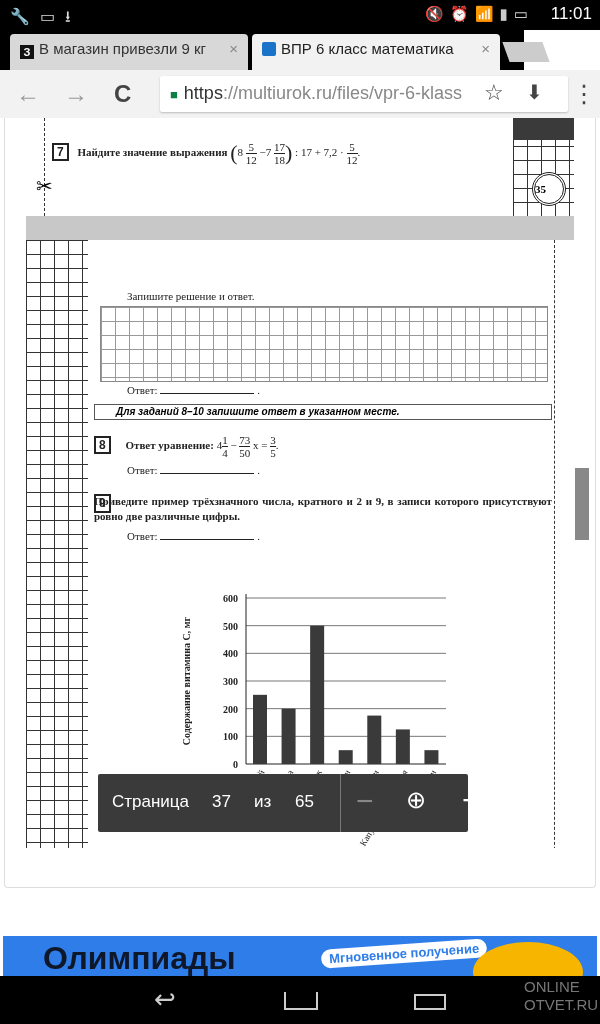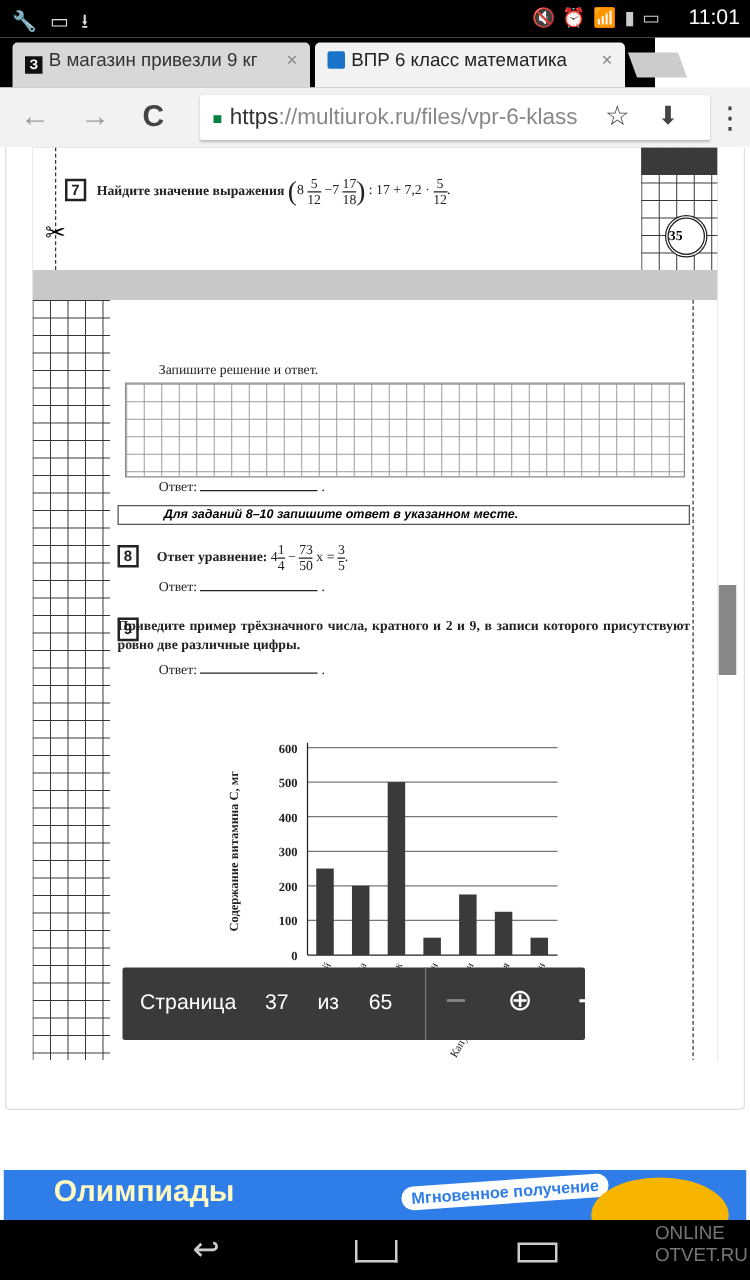--- a/index.html
+++ b/index.html
@@ -89,21 +89,21 @@
       <div style="position:absolute;left:487px;top:0;width:61px;height:22px;background:#3a3a3a"></div>
       <div style="position:absolute;left:506px;top:54px;width:34px;height:34px;border:3px double #222;border-radius:50%;background:#fff;line-height:28px;font-size:11px;font-weight:bold;font-family:'Liberation Serif',serif">35</div>
     </div>
 
     <div class="page2">
       <div class="grid-dark" style="position:absolute;left:0;top:0;width:62px;height:640px"></div>
       <div class="dash" style="left:528px;top:0;height:640px"></div>
       <div class="serif" style="position:absolute;left:101px;top:50px;font-size:11px">Запишите решение и ответ.</div>
       <div class="grid-light" style="position:absolute;left:74px;top:66px;width:448px;height:76px"></div>
       <div class="serif" style="position:absolute;left:101px;top:144px;font-size:11px"><span>Ответ:</span> <span style="display:inline-block;width:94px;border-bottom:1px solid #222"></span> .</div>
-      <div style="position:absolute;left:68px;top:164px;width:458px;height:16px;border:1px solid #555;font-size:10px;font-weight:bold;font-style:italic;padding:1px 0 0 36px">Для заданий 8–10 запишите ответ в указанном месте.</div>
+      <div style="position:absolute;left:68px;top:164px;width:458px;height:16px;border:1px solid #555;font-size:10px;font-weight:bold;font-style:italic;padding:1px 0 0 21px">Для заданий 8–10 запишите ответ в указанном месте.</div>
       <div class="serif" style="position:absolute;left:68px;top:194px;font-size:11px;white-space:nowrap">
         <span class="qnum">8</span>
         <span style="margin-left:12px;font-weight:bold">Ответ уравнение:</span>
         <span>4</span><span class="frac"><span class="n">1</span><span>4</span></span>
         <span>−</span>
         <span class="frac"><span class="n">73</span><span>50</span></span>
         <span>x =</span>
         <span class="frac"><span class="n">3</span><span>5</span></span><span>.</span>
       </div>
       <div class="serif" style="position:absolute;left:101px;top:224px;font-size:11px"><span>Ответ:</span> <span style="display:inline-block;width:94px;border-bottom:1px solid #222"></span> .</div>
@@ -155,21 +155,21 @@
     <span style="position:absolute;left:197px;top:18px">65</span>
     <div style="position:absolute;left:242px;top:0;width:1px;height:58px;background:#777"></div>
     <span style="position:absolute;left:258px;top:10px;font-size:30px;color:#888">−</span>
     <span style="position:absolute;left:308px;top:12px;font-size:24px">⊕</span>
     <span style="position:absolute;left:364px;top:8px;font-size:32px">+</span>
   </div>
   <div style="position:absolute;left:4px;top:0;width:592px;height:770px;border:1px solid #ddd;border-top:none;border-radius:0 0 4px 4px;pointer-events:none"></div>
 </div>
 
 <div class="ad">
-  <span style="position:absolute;left:40px;top:4px;color:#fef9c3;font-size:24px;font-weight:bold">Олимпиады</span>
+  <span style="position:absolute;left:40px;top:4px;color:#0f172a;font-size:32px;font-weight:bold">Олимпиады</span>
   <span style="position:absolute;left:318px;top:8px;background:#fff;color:#2f7de8;font-size:13px;font-weight:bold;padding:2px 8px;border-radius:10px;transform:rotate(-4deg)">Мгновенное получение</span>
   <div style="position:absolute;left:470px;top:6px;width:110px;height:60px;background:#f7b500;border-radius:50%"></div>
 </div>
 
 <div class="navbar">
   <span style="position:absolute;left:154px;top:8px;color:#ccc;font-size:26px">↩</span>
   <div style="position:absolute;left:284px;top:16px;width:34px;height:18px;border:2px solid #ccc;border-top:none"></div>
   <div style="position:absolute;left:414px;top:18px;width:32px;height:16px;border:2px solid #ccc"></div>
   <span style="position:absolute;left:524px;top:2px;color:#777;font-size:15px;line-height:18px"><span>ONLINE</span><br><span>OTVET.RU</span></span>
 </div>

